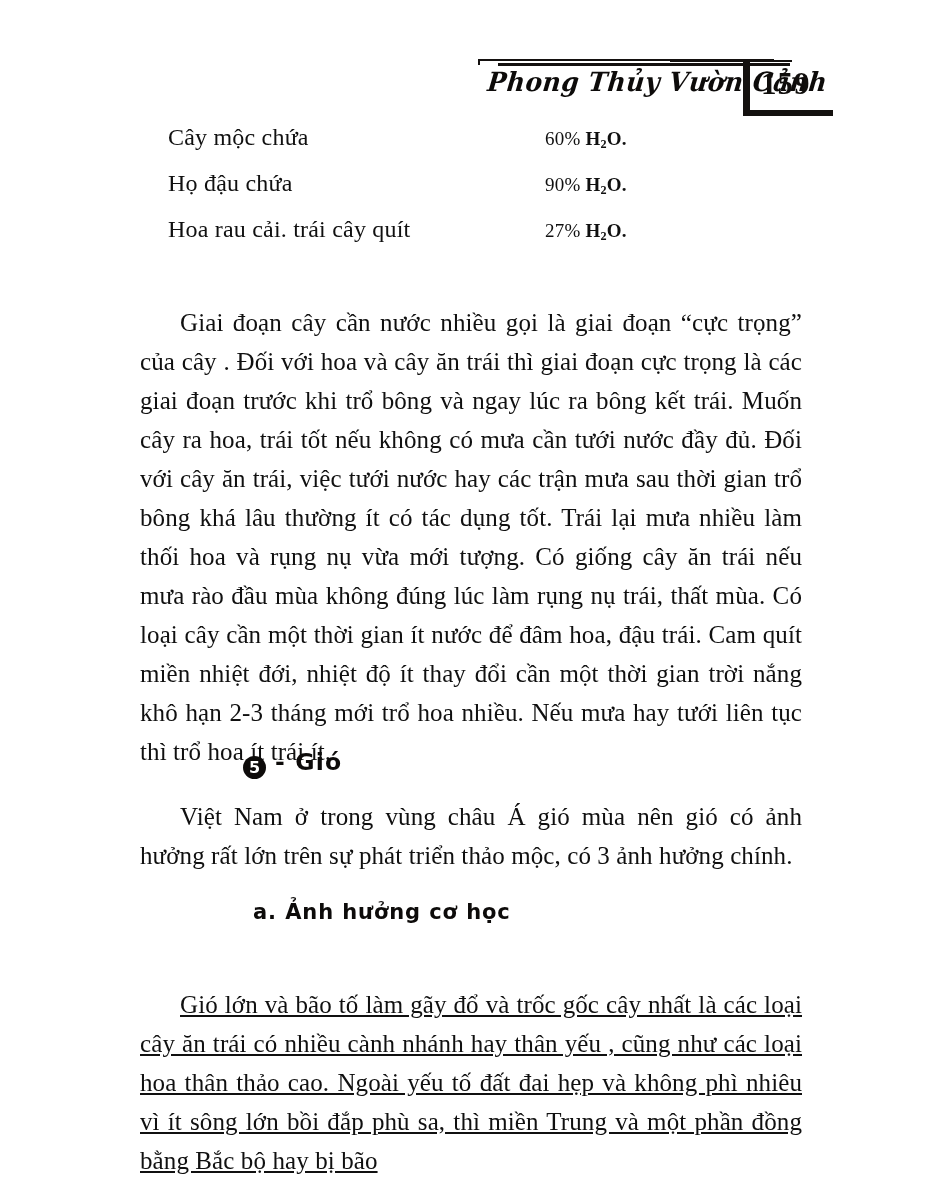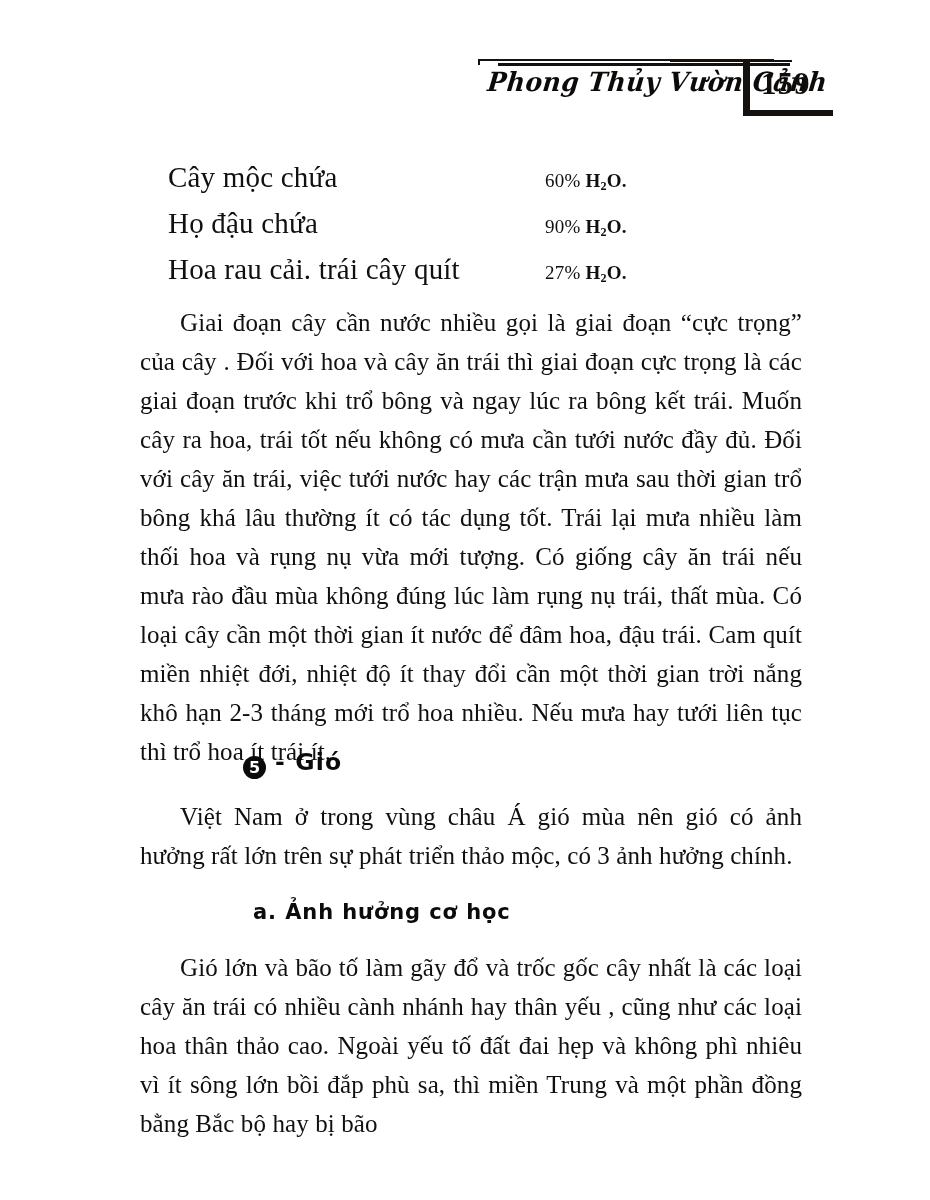--- a/index.html
+++ b/index.html
@@ -97,24 +97,23 @@
     top: 124px;
     width: 640px;
   }
   .wrow {
     display: flex;
     align-items: baseline;
     height: 46px;
   }
   .wlabel {
     width: 377px;
-    font-size: 29px;
+    font-size: 24px;
     letter-spacing: 0.2px;
     white-space: nowrap;
-    margin-top: 37px;
   }
   .wvalue {
     font-size: 19px;
     font-weight: 700;
     letter-spacing: 0.2px;
     white-space: nowrap;
   }
   .wvalue .pct { font-weight: 400; }
   sub {
     font-size: 0.64em;
@@ -133,21 +132,21 @@
     text-align: justify;
     text-justify: inter-word;
     letter-spacing: 0.1px;
     hyphens: none;
   }
   .body-block p { margin: 0; }
   .indent { text-indent: 40px; }
 
   #para-water   { top: 303px; }
   #para-wind    { top: 797px; }
-  #para-mech    { top: 948px; }
+  #para-mech    { top: 985px; text-decoration: underline; }
 
   
   .heading-sans {
     position: absolute;
     font-family: "DejaVu Sans", "Liberation Sans", sans-serif;
     font-weight: 700;
     color: #0d0b0a;
     white-space: nowrap;
   }
   #head-gio {

